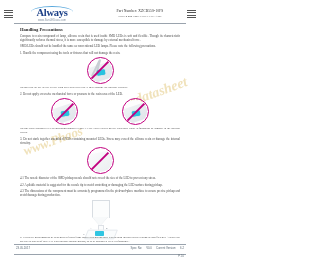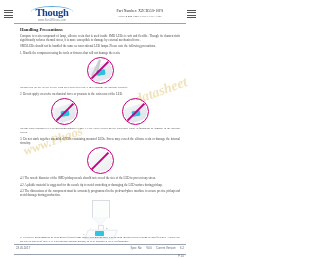--- a/index.html
+++ b/index.html
@@ -360,21 +360,21 @@
 
   <div class="corner-bars left">
     <i></i>
     <i></i>
     <i></i>
     <i></i>
   </div>
 
   <div class="brand">
     <div class="swoosh"></div>
-    <div class="wordmark">Though</div>
+    <div class="wordmark">Always</div>
     <div class="url">www.SunLEDusa.com</div>
   </div>
 
   <div class="partblock">
     <div class="pn">Part Number: XZCB55S-10FS</div>
     <div class="desc">0.8x0.4 mm SMD CHIP LED LAMP</div>
   </div>
 
   <div class="corner-bars right">
     <i></i>

